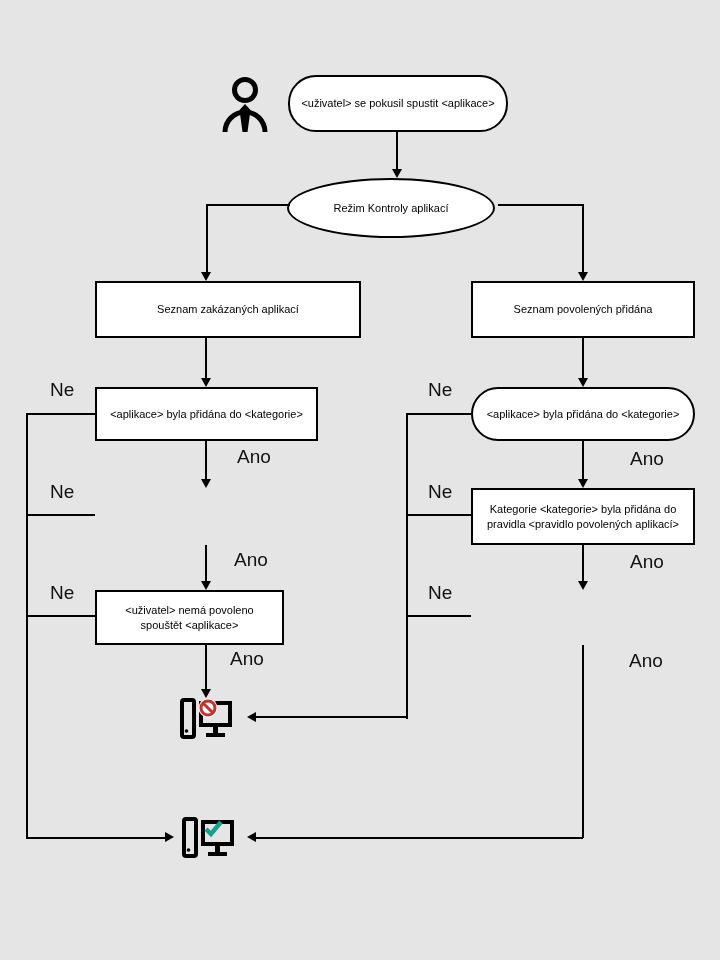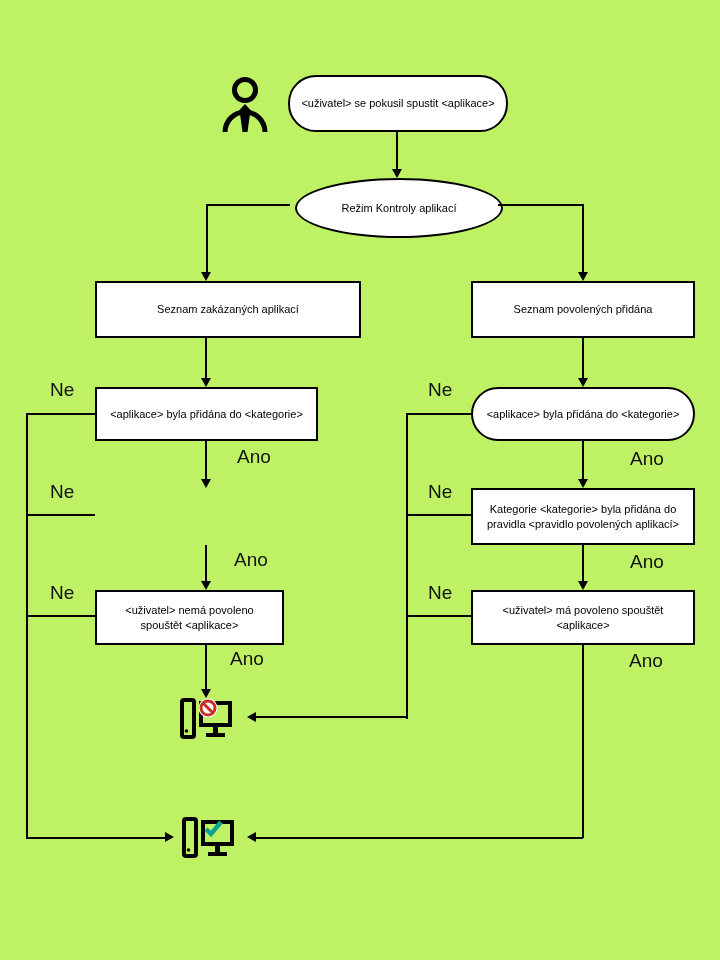--- a/index.html
+++ b/index.html
@@ -1,16 +1,16 @@
 <!DOCTYPE html>
 <html><head>
 <meta charset="utf-8">
 <style>
   html,body{margin:0;padding:0;background:#fff;}
-  .canvas{position:relative;width:720px;height:960px;background:#bef264;
+  .canvas{position:relative;width:720px;height:960px;background:#e5e5e5;
           font-family:"Liberation Sans",sans-serif;overflow:hidden;}
   .node{position:absolute;box-sizing:border-box;border:2px solid #000;background:#fff;
         display:flex;align-items:center;justify-content:center;text-align:center;
         font-size:11px;line-height:1.35;color:#000;padding:2px 8px;}
   .capsule{border-radius:28px;}
   .oval{border-radius:50%;padding:2px 14px;}
   .stadium{border-radius:27px;}
   .line{position:absolute;background:#000;}
   .tri{position:absolute;width:0;height:0;}
   .tri.down{border-left:5px solid transparent;border-right:5px solid transparent;border-top:9px solid #000;}
@@ -31,21 +31,21 @@
     <circle cx="23" cy="14" r="10.5" fill="none" stroke="#000" stroke-width="5"></circle>
     <path d="M3 56 A 20 20 0 0 1 43 56" fill="none" stroke="#000" stroke-width="5"></path>
     <path d="M23 28 L28.5 34 L25.5 56 L20.5 56 L17.5 34 Z" fill="#000"></path>
   </svg>
 
   <div class="node capsule" style="left:288px;top:75px;width:220px;height:57px">&lt;uživatel&gt; se pokusil spustit &lt;aplikace&gt;</div>
 
   <div class="line" style="left:396px;top:132px;width:2px;height:38px"></div>
   <div class="tri down" style="left:392px;top:169px"></div>
 
-  <div class="node oval" style="left:295px;top:178px;width:208px;height:60px">Režim Kontroly aplikací</div>
+  <div class="node oval" style="left:287px;top:178px;width:208px;height:60px">Režim Kontroly aplikací</div>
 
   <div class="line" style="left:207px;top:204px;width:83px;height:2px"></div>
   <div class="line" style="left:206px;top:204px;width:2px;height:68px"></div>
   <div class="tri down" style="left:201px;top:272px"></div>
 
   <div class="line" style="left:498px;top:204px;width:85px;height:2px"></div>
   <div class="line" style="left:582px;top:204px;width:2px;height:68px"></div>
   <div class="tri down" style="left:578px;top:272px"></div>
 
   <div class="node" style="left:95px;top:281px;width:266px;height:57px">Seznam zakázaných aplikací</div>
@@ -82,21 +82,20 @@
   <div class="line" style="left:408px;top:514px;width:63px;height:2px"></div>
 
   <div class="lbl" style="left:234px;top:549px">Ano</div>
   <div class="lbl" style="left:630px;top:551px">Ano</div>
   <div class="line" style="left:205px;top:545px;width:2px;height:36px"></div>
   <div class="tri down" style="left:201px;top:581px"></div>
   <div class="line" style="left:582px;top:545px;width:2px;height:36px"></div>
   <div class="tri down" style="left:578px;top:581px"></div>
 
   <div class="node" style="left:95px;top:590px;width:189px;height:55px">&lt;uživatel&gt; nemá povoleno spouštět &lt;aplikace&gt;</div>
-  <div class="node" style="left:471px;top:590px;width:224px;height:55px">&lt;uživatel&gt; má povoleno spouštět &lt;aplikace&gt;</div>
 
   <div class="lbl" style="left:50px;top:582px">Ne</div>
   <div class="lbl" style="left:428px;top:582px">Ne</div>
   <div class="line" style="left:28px;top:615px;width:67px;height:2px"></div>
   <div class="line" style="left:408px;top:615px;width:63px;height:2px"></div>
 
   <div class="lbl" style="left:230px;top:648px">Ano</div>
   <div class="lbl" style="left:629px;top:650px">Ano</div>
 
   <div class="line" style="left:205px;top:645px;width:2px;height:44px"></div>

